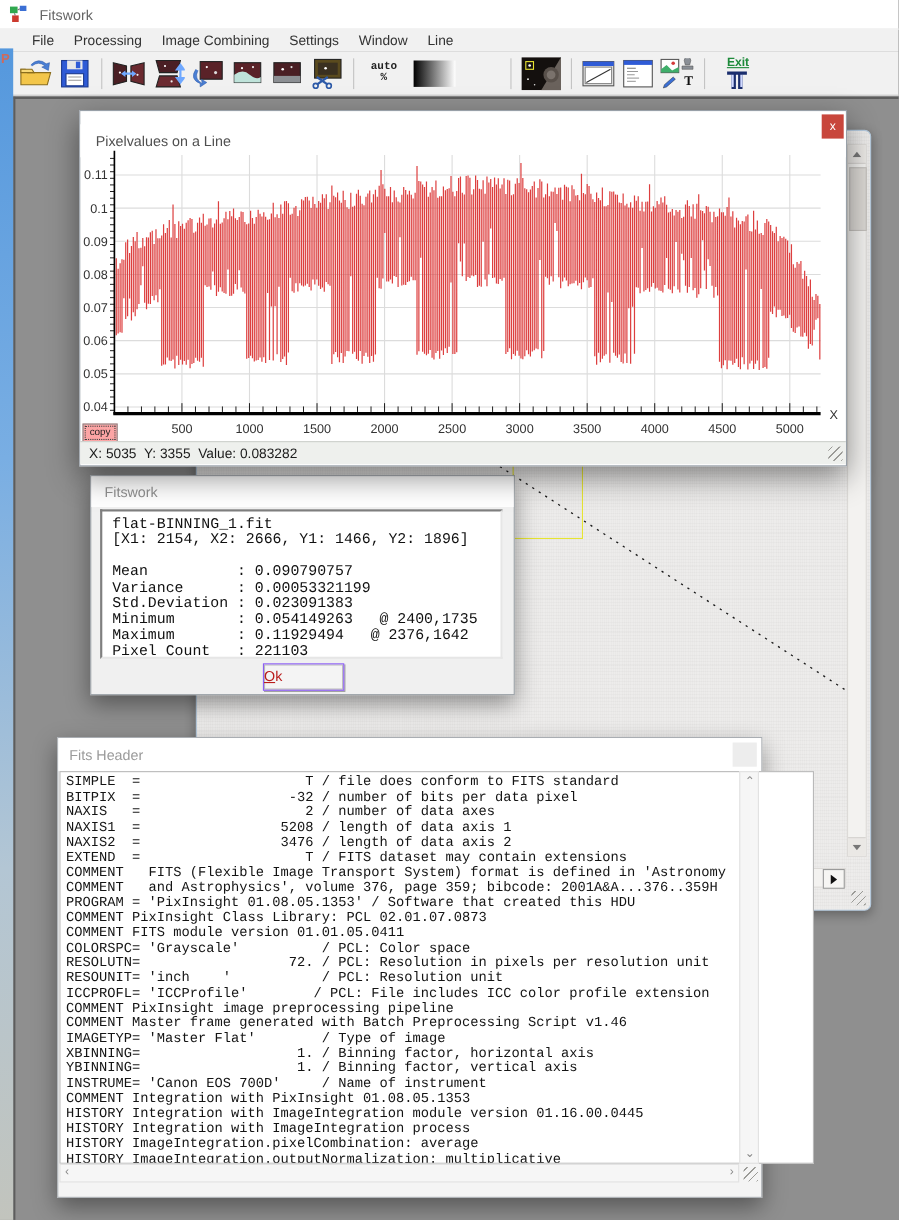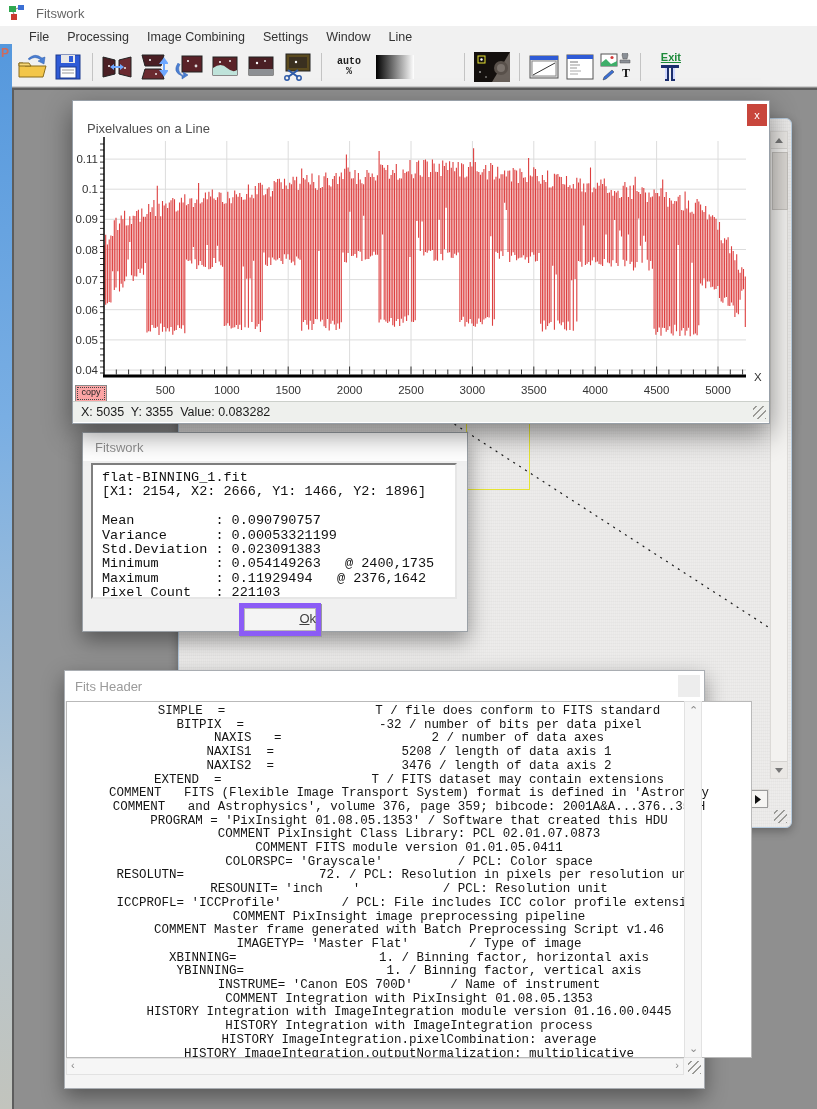--- a/index.html
+++ b/index.html
@@ -52,26 +52,26 @@
   #chart-grip{position:absolute;right:3px;bottom:3px;}
   
   #stats-dialog{left:82px;top:432px;width:384px;height:198px;background:#f0f0f0;z-index:5;
      border:1px solid #9aa0a6;box-shadow:0 8px 20px rgba(0,0,0,.4);}
   #stats-title{position:absolute;left:0;top:0;width:100%;height:28px;background:#fff;}
   #stats-title span{position:absolute;left:12px;top:7px;font-size:13px;color:#919191;}
   #stats-box{position:absolute;left:8px;top:30px;width:366px;height:136px;background:#fff;box-sizing:border-box;
      border:2px solid;border-color:#7f7f7f #e6e6e6 #e6e6e6 #7f7f7f;overflow:hidden;}
   #stats-box pre{margin:1px;padding:5px 8px;font-family:"Liberation Mono",monospace;font-size:13.5px;line-height:14.4px;color:#101010;}
   #ok-btn{position:absolute;left:156px;top:170px;width:72px;height:23px;background:#f4f4f4;
-     border:5px solid #8b5cf6;box-shadow:inset 0 0 0 1px #b9b9b9,1px 1px 0 #9a9a9a;
-     font-size:13px;color:#404040;text-align:right;line-height:21px;}
+     border:1px solid #8b5cf6;box-shadow:inset 0 0 0 1px #b9b9b9,1px 1px 0 #9a9a9a;
+     font-size:13px;color:#b91c1c;text-align:left;line-height:21px;}
   #ok-btn::first-letter{text-decoration:underline;}
   
-  #fits-window{left:64px;top:670px;width:639px;height:417px;background:#f4f4f4;z-index:5;
-     border:1px solid #a9adb2;box-shadow:0 8px 20px rgba(0,0,0,.4);text-align:center;}
+  #fits-window{left:52px;top:670px;width:639px;height:417px;background:#f4f4f4;z-index:5;
+     border:1px solid #a9adb2;box-shadow:0 8px 20px rgba(0,0,0,.4);}
   #fits-title{position:absolute;left:0;top:0;width:100%;height:30px;background:#fff;}
   #fits-title span{position:absolute;left:10px;top:8px;font-size:13px;color:#9a9a9a;}
   #fits-close{position:absolute;right:4px;top:4px;width:22px;height:22px;background:#ededed;}
   #fits-content{position:absolute;left:1px;top:30px;width:686px;height:357px;background:#fff;
      border:1px solid #b9b9b9;box-sizing:border-box;overflow:hidden;}
   #fits-content pre{margin:0;padding:3px 5px;font-family:"Liberation Mono",monospace;font-size:12.5px;line-height:13.7px;color:#141414;}
   #fits-vscroll{position:absolute;left:619px;top:30px;width:18px;height:357px;background:#f6f6f6;border:1px solid #e2e2e2;box-sizing:border-box;}
   #fits-hscroll{position:absolute;left:1px;top:387px;width:618px;height:17px;background:#f6f6f6;border:1px solid #e2e2e2;box-sizing:border-box;}
   .chev{position:absolute;color:#8a8a8a;font-size:11px;}
   #fits-grip{position:absolute;left:623px;top:390px;}

